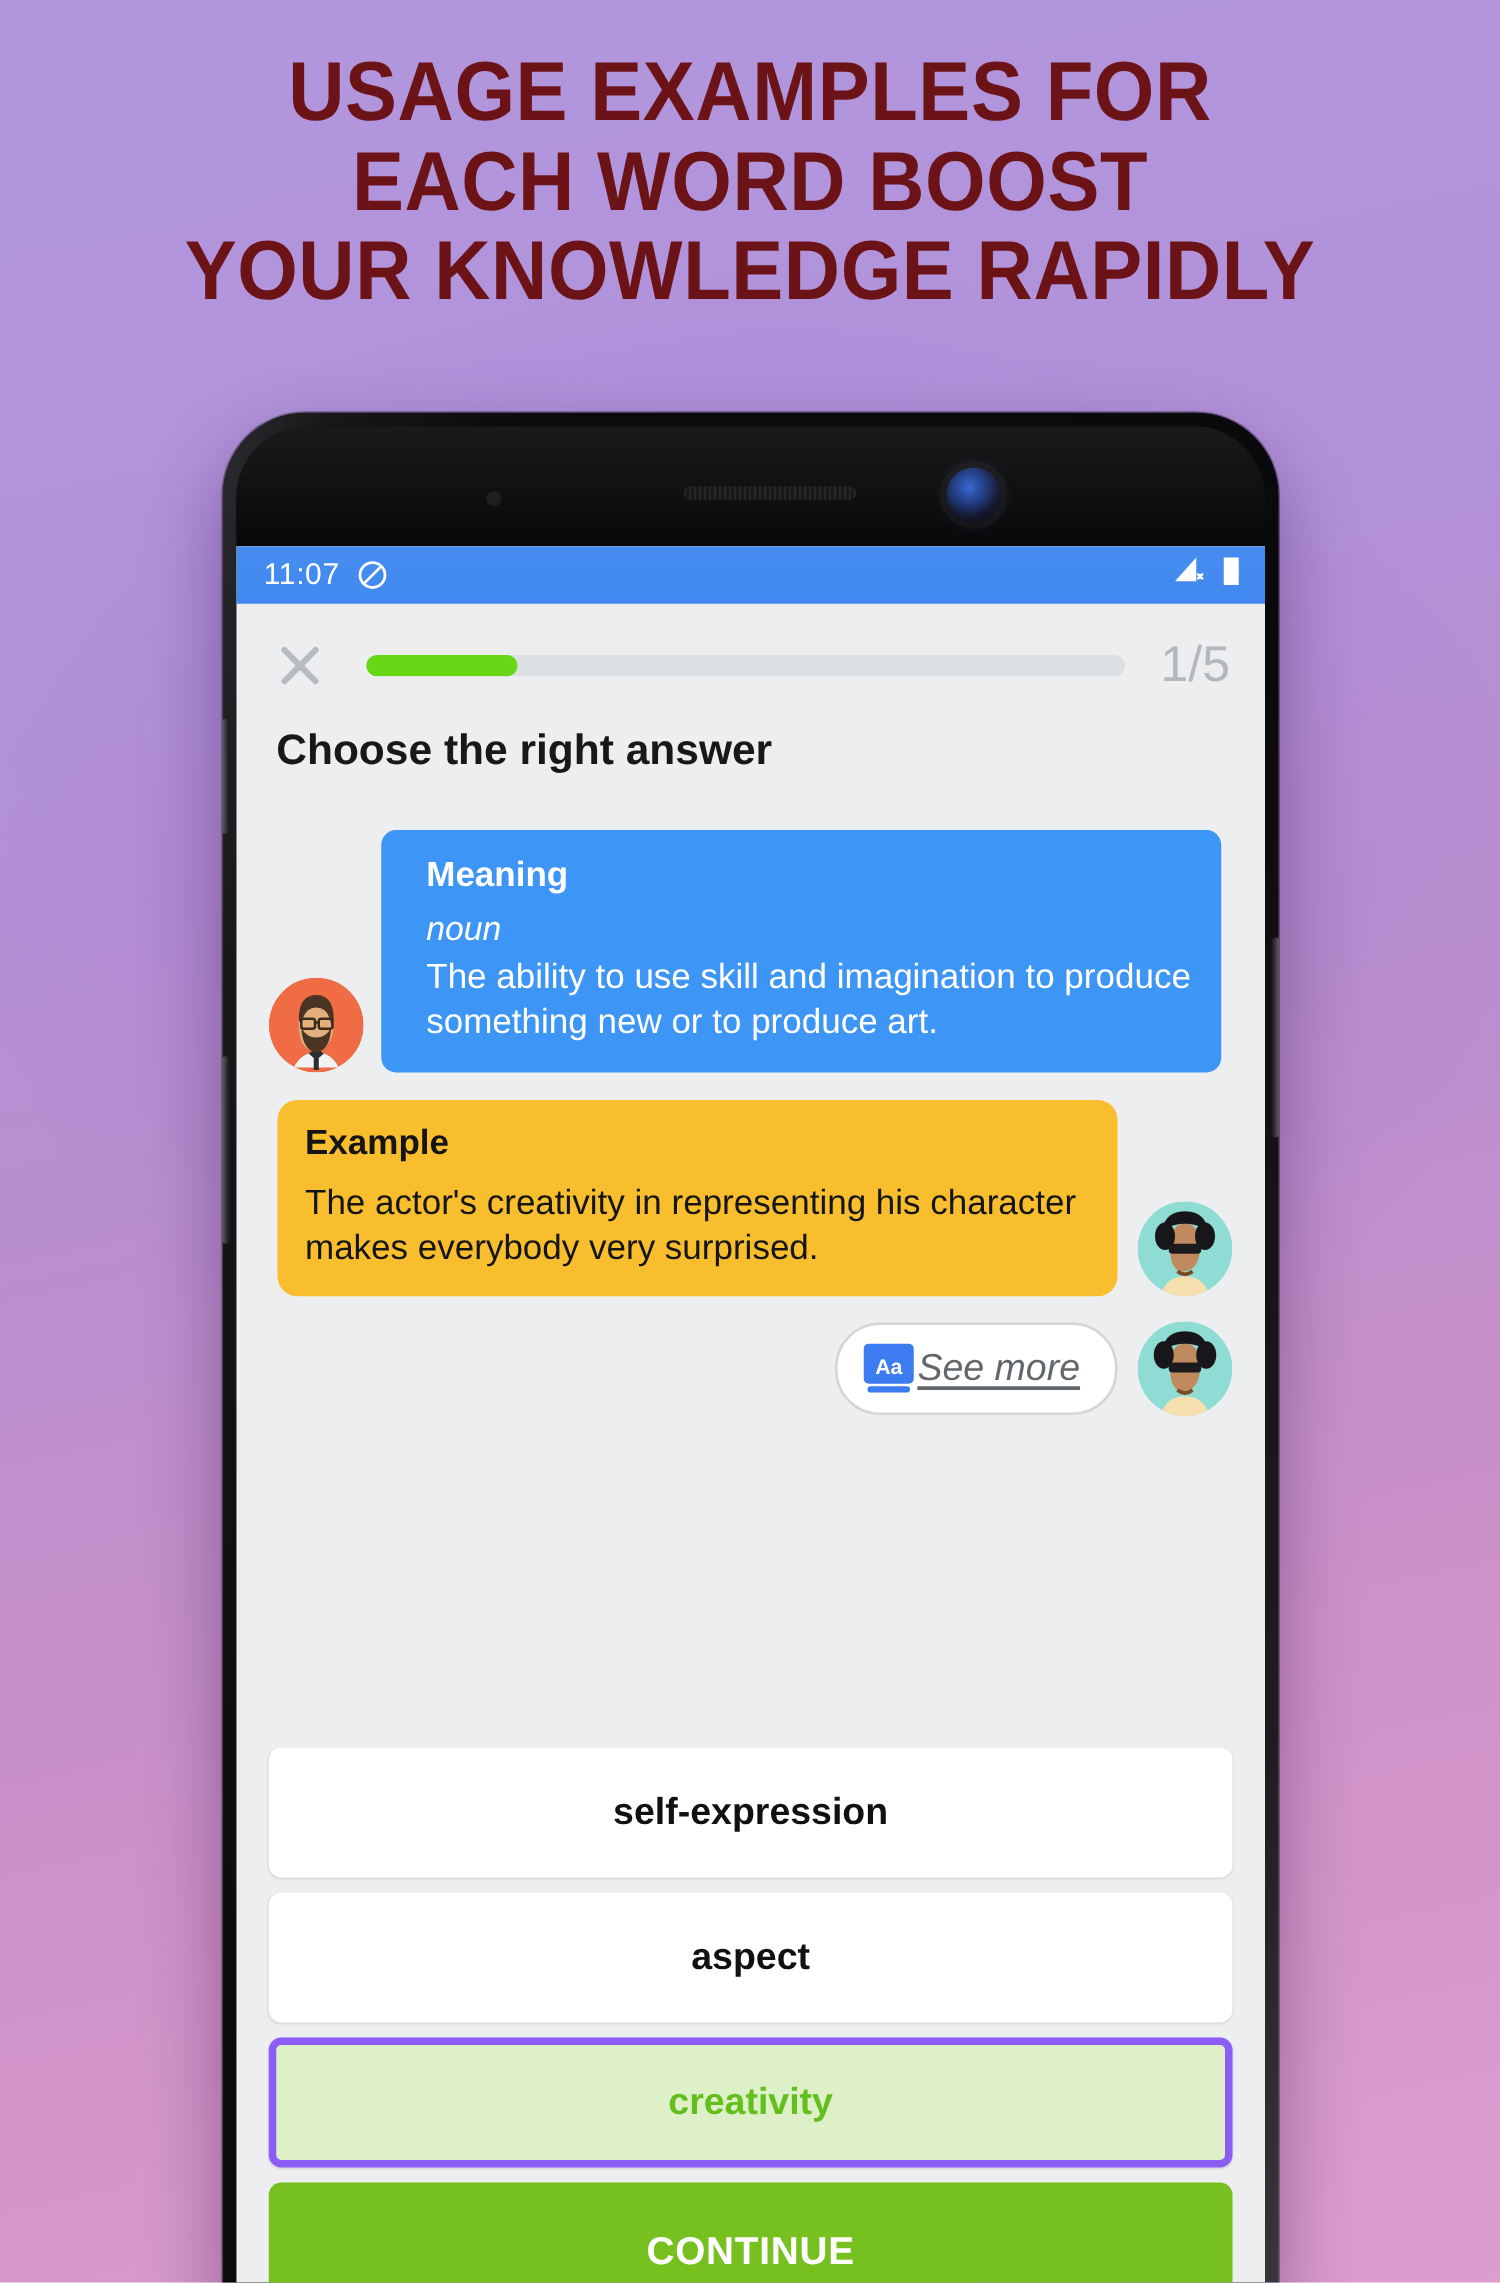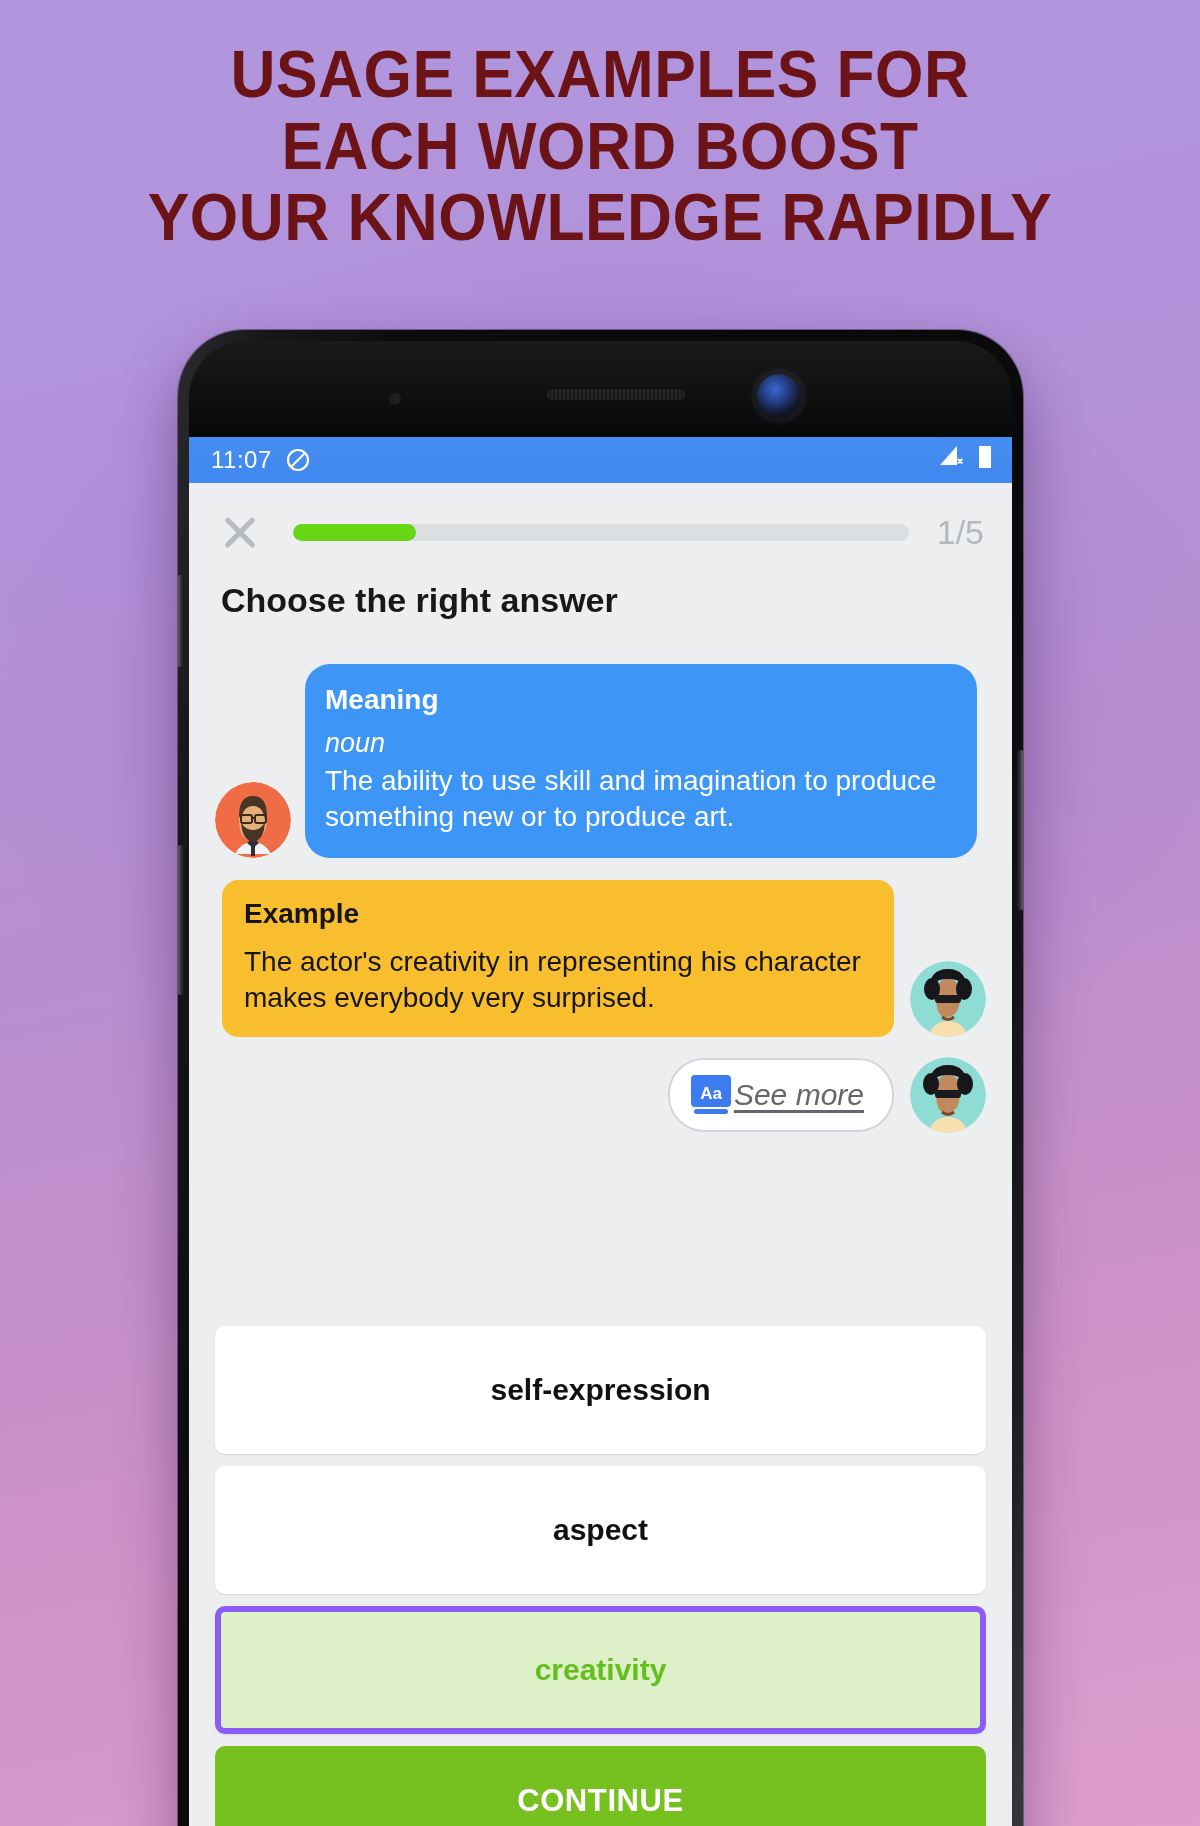--- a/index.html
+++ b/index.html
@@ -94,38 +94,38 @@
     content:""; position:absolute; left:3px; top:21px; width:40px; height:5px;
     background:#b8bcc0; border-radius:3px;
   }
   .close-x:before{ transform:rotate(45deg); }
   .close-x:after{ transform:rotate(-45deg); }
   .progress-track{
     flex:1; height:17px; margin:0 28px 0 30px;
     background:#dcdfe2; border-radius:9px; overflow:hidden;
   }
   .progress-fill{ height:100%; background:#66d615; border-radius:9px; }
-  .progress-label{ font-size:34px; color:#b4b8bc; font-weight:400; flex:0 0 auto; }
+  .progress-label{ font-size:40px; color:#b4b8bc; font-weight:400; flex:0 0 auto; }
 
   .question-title{
     padding:26px 30px 0 32px;
     font-size:34px; font-weight:bold; color:#17181a;
   }
 
   
   .chat{ padding:44px 26px 0 26px; }
 
   .row{ display:flex; align-items:flex-end; }
   .row.right{ justify-content:flex-end; align-items:flex-end; }
 
   .avatar{ width:76px; height:76px; border-radius:50%; flex:0 0 auto; overflow:hidden; }
 
   .bubble-meaning{
     margin-left:14px; background:#3d95f5; color:#fff;
-    border-radius:25px; padding:20px 24px 24px 20px; max-width:672px;
+    border-radius:12px; padding:20px 24px 24px 36px; max-width:672px;
   }
   .b-title{ font-size:28px; font-weight:bold; margin-bottom:12px; }
   .b-pos{ font-size:27px; font-style:italic; margin-bottom:4px; }
   .b-text{ font-size:28px; line-height:1.27; }
 
   .bubble-example{
     background:#f9be2d; color:#151516;
     border-radius:16px; padding:18px 24px 22px 22px; max-width:672px;
     margin-right:16px;
   }
@@ -139,21 +139,21 @@
   }
   .dict-icon{ width:46px; height:46px; flex:0 0 auto; }
   .seemore-label{
     font-size:30px; font-style:italic; color:#62676c;
     text-decoration:underline; text-underline-offset:5px;
   }
 
   
   .answers{ position:absolute; left:0; right:0; bottom:0; padding:0 26px 0 26px; }
   .answer{
-    background:#fff; border-radius:10px; height:128px;
+    background:#fff; border-radius:10px; height:104px;
     display:flex; align-items:center; justify-content:center;
     font-size:30px; font-weight:bold; color:#111;
     margin-bottom:12px; box-shadow:0 1px 2px rgba(0,0,0,0.10);
   }
   .answer.correct{
     background:#ddf0c8; border:6px solid #8b5cf6; color:#63c01c;
   }
   .continue-btn{
     background:#76c01f; border-radius:10px; height:110px;
     display:flex; align-items:center; justify-content:center;

